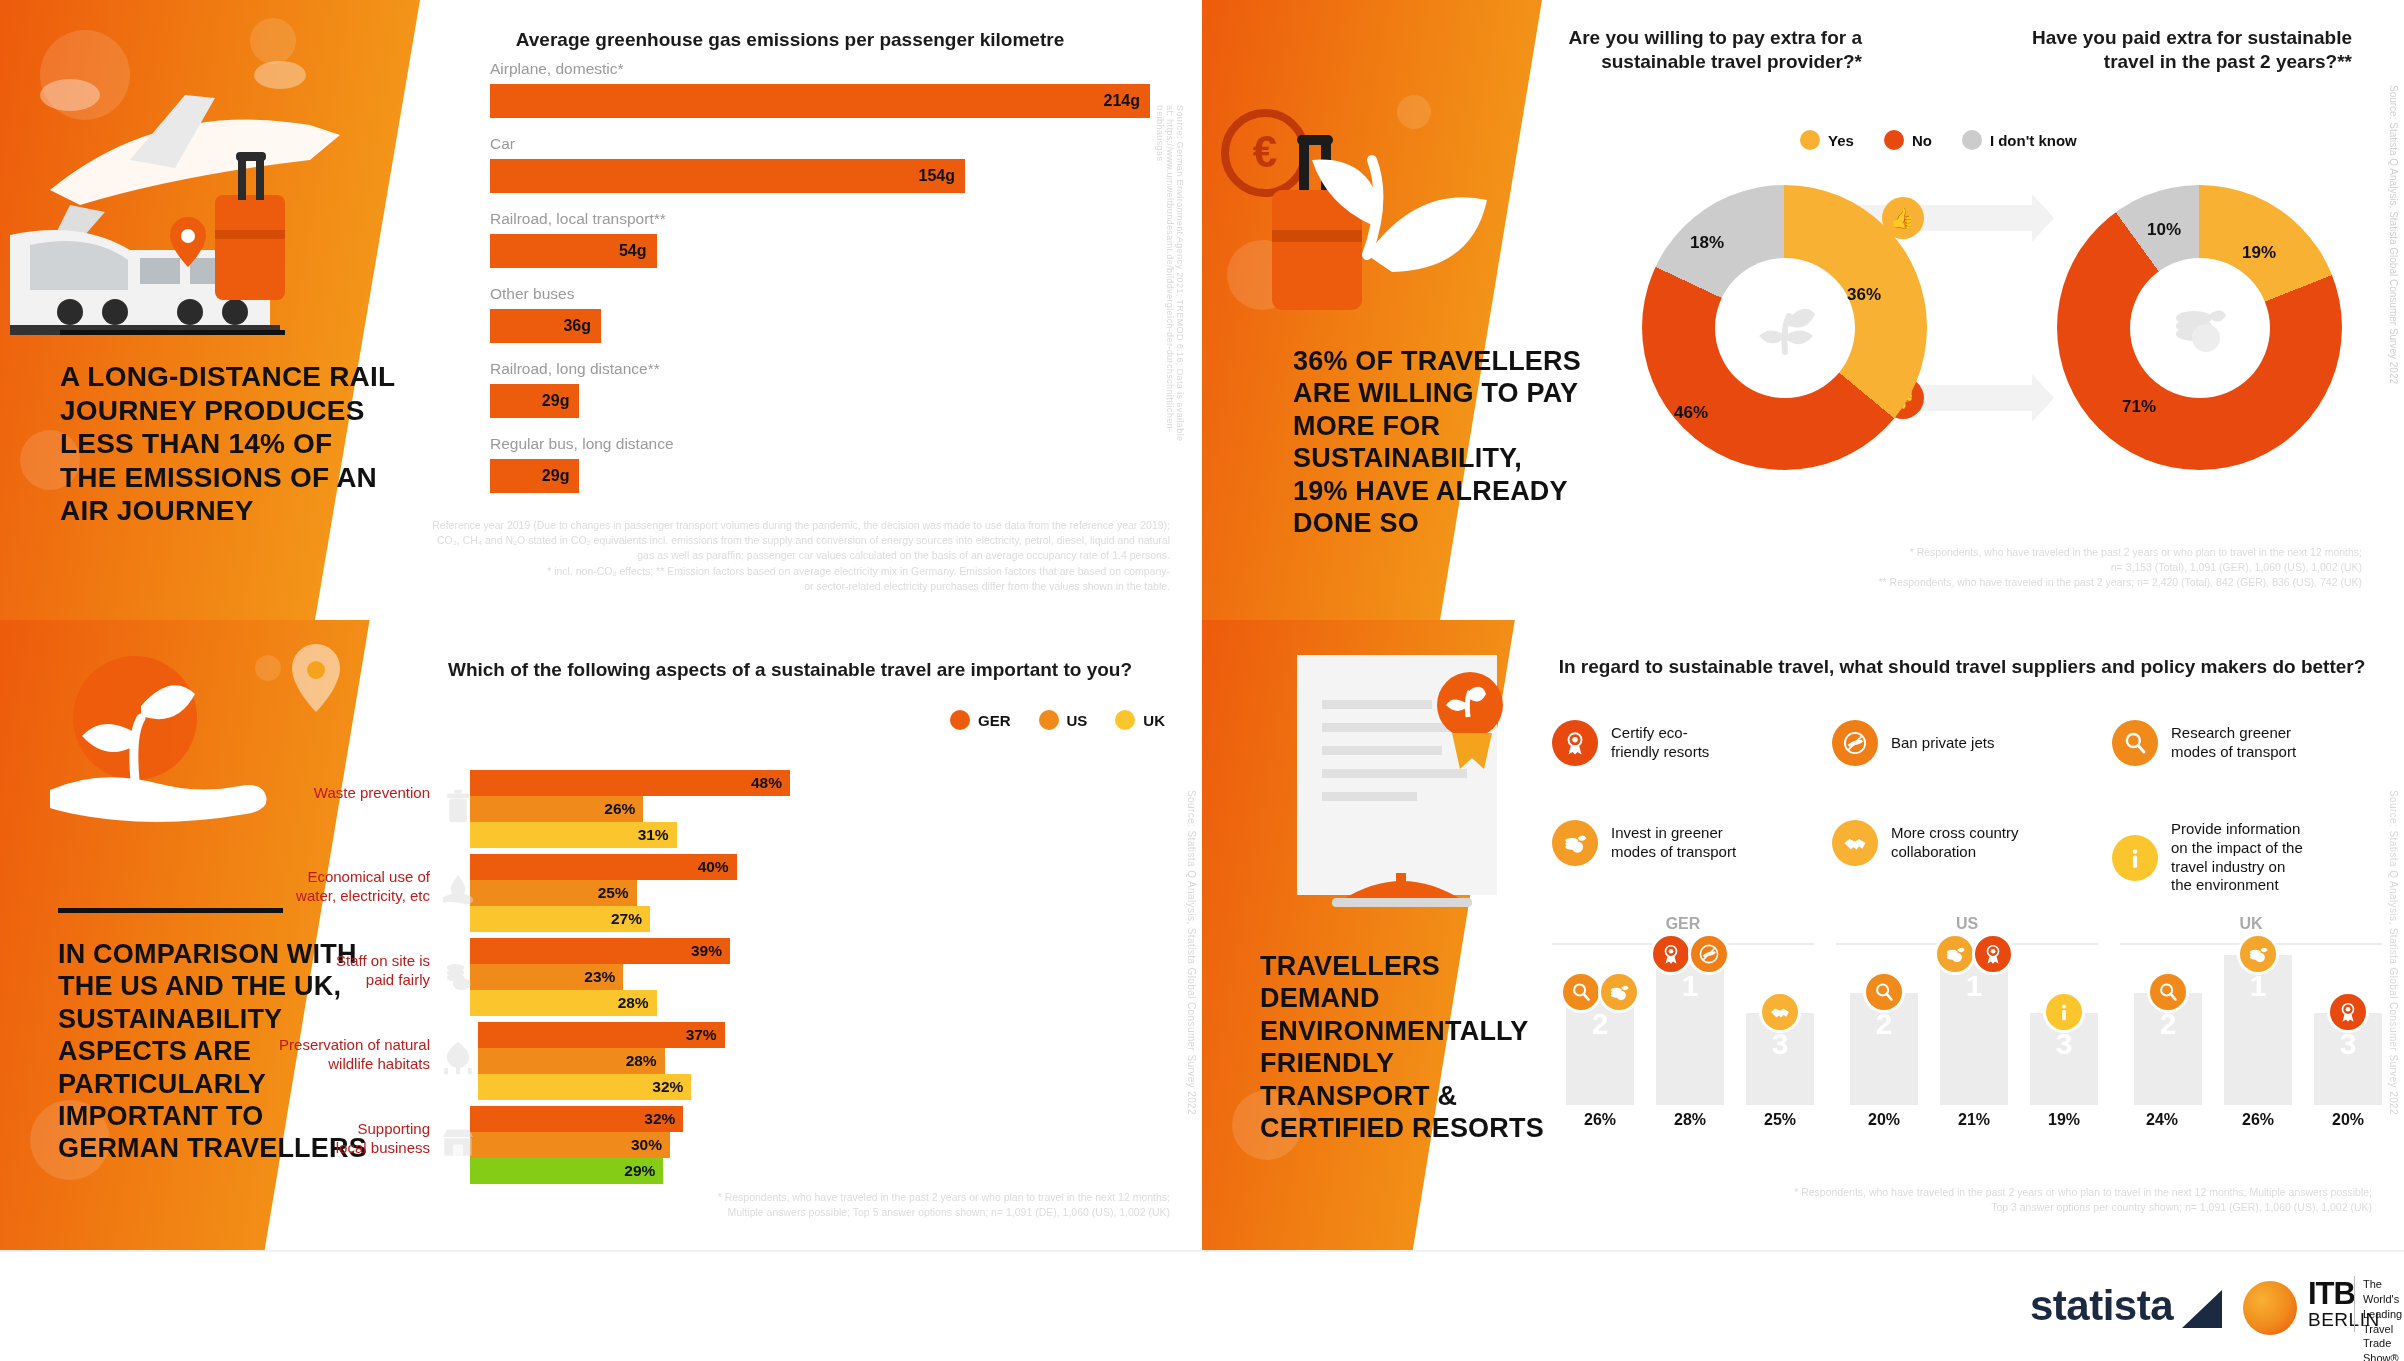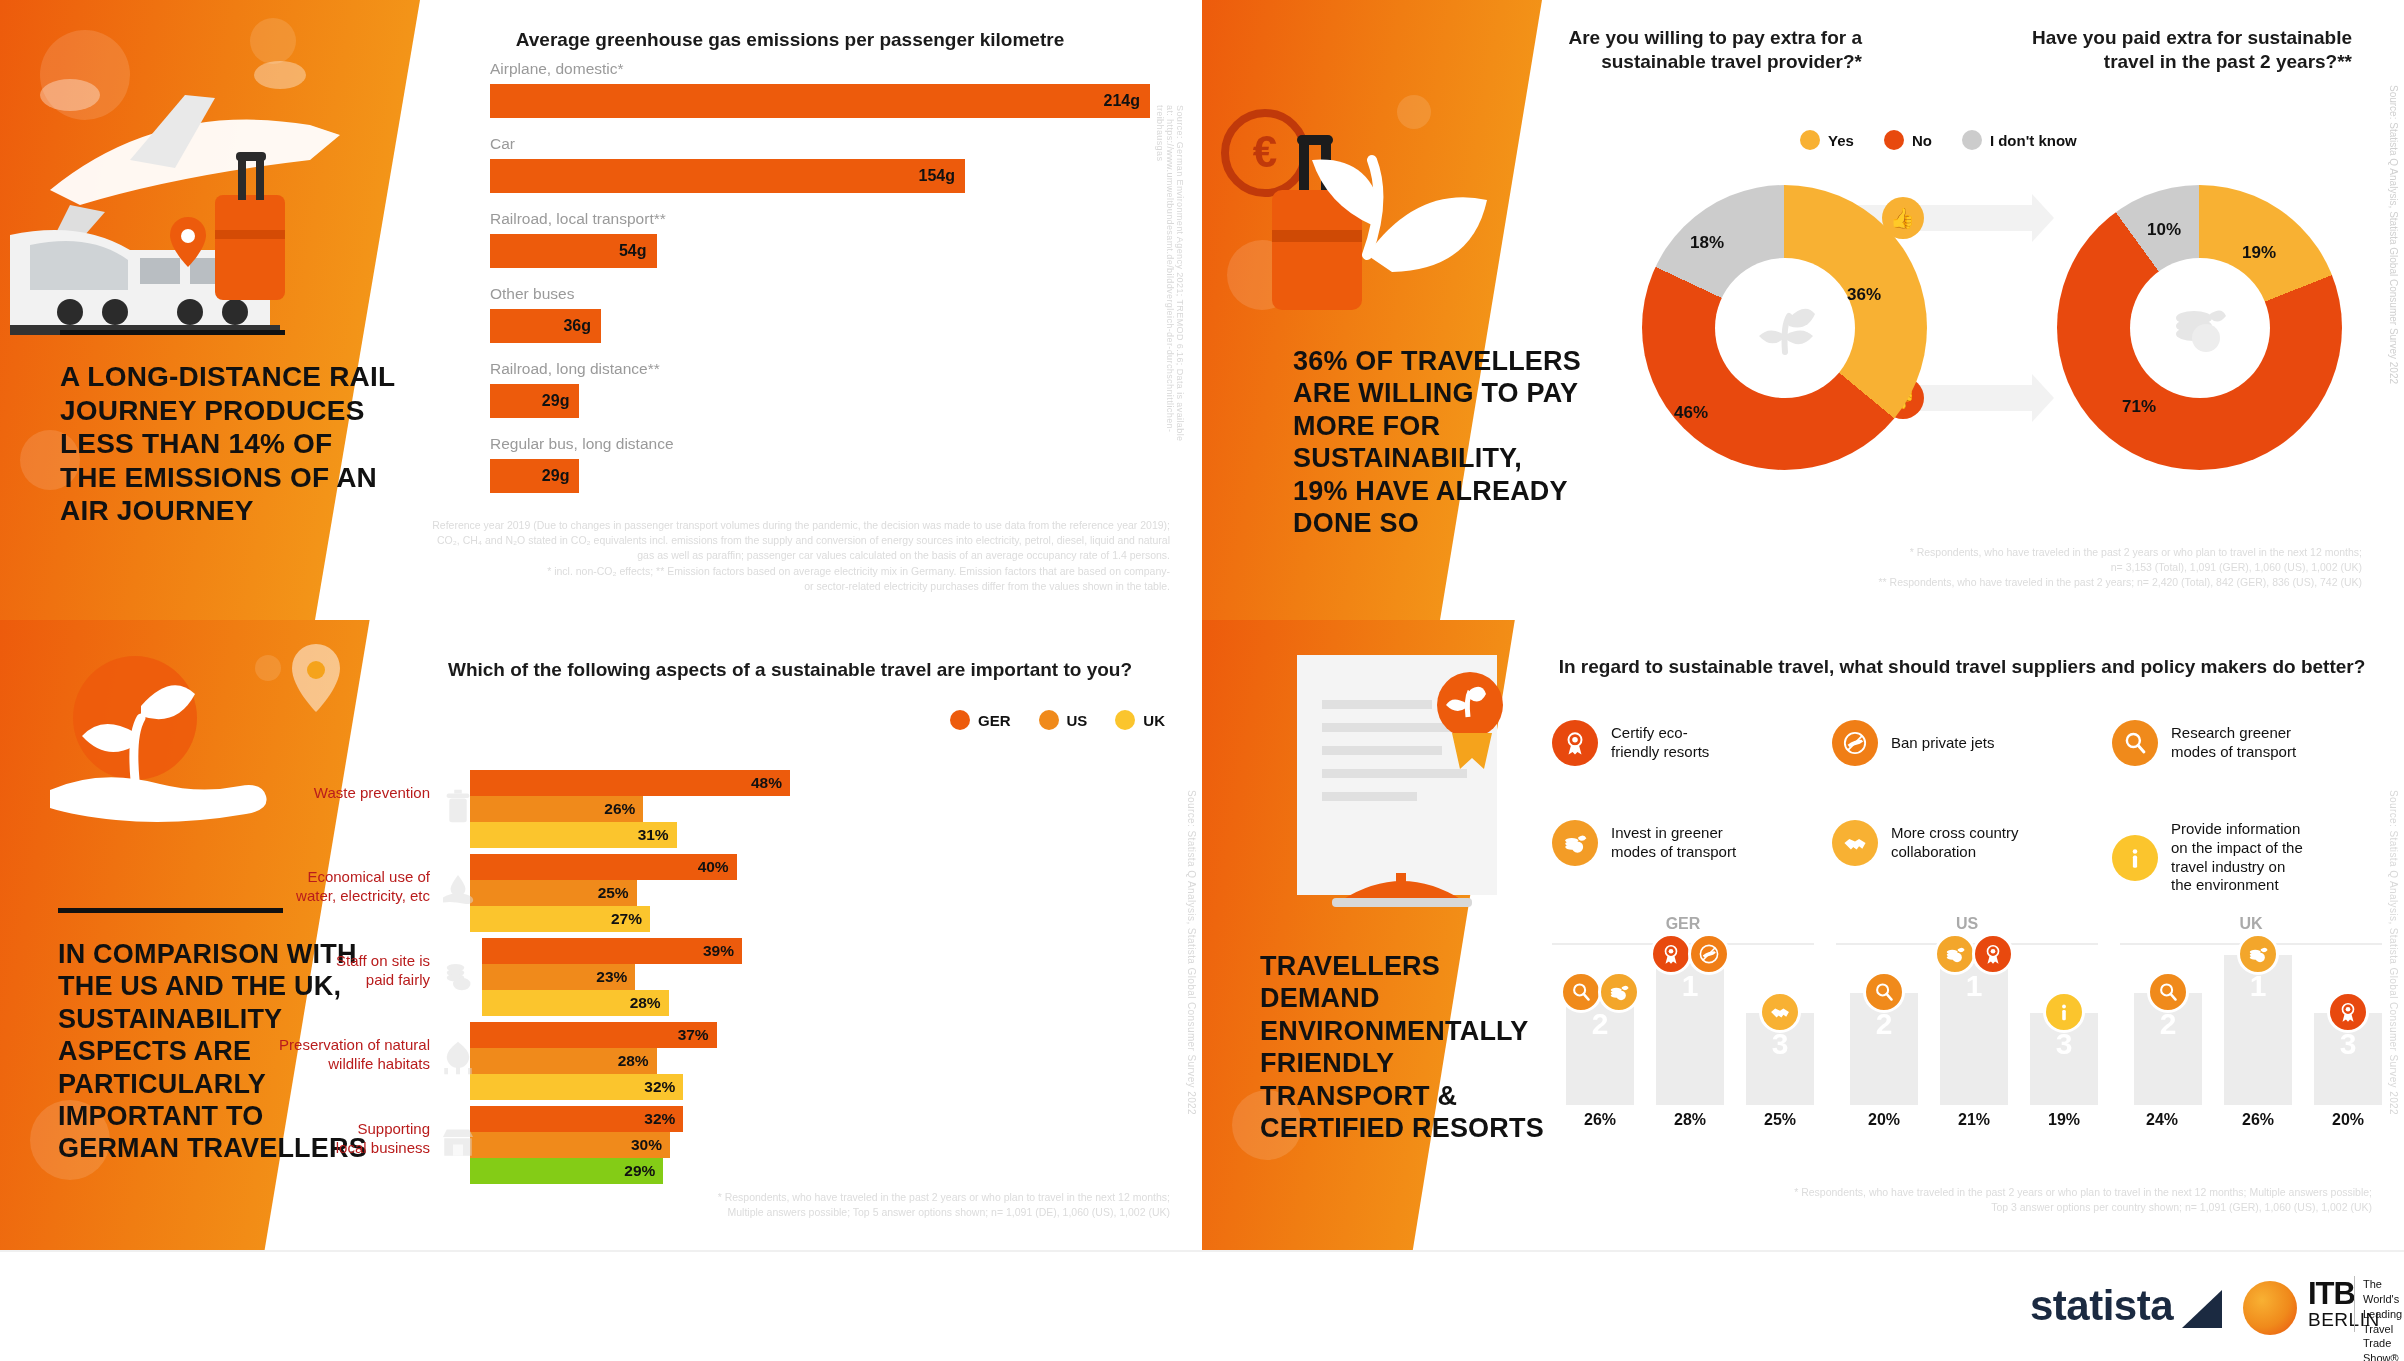--- a/index.html
+++ b/index.html
@@ -418,42 +418,42 @@
         </div>
         <div class="gb-group" style="top: 168px;">
           <div class="gb-label" style="left:-230px;width:190px;top:14px;">Staff on site is
 paid fairly</div>
           <div class="gb-icon" style="left:-32px;top:16px;"><svg width="40" height="40" viewBox="0 0 32 32">
               <ellipse cx="14" cy="11" rx="7" ry="3" fill="#dcdcdc"></ellipse>
               <ellipse cx="14" cy="15" rx="7" ry="3" fill="#dcdcdc"></ellipse>
               <ellipse cx="14" cy="19" rx="7" ry="3" fill="#dcdcdc"></ellipse>
               <ellipse cx="19" cy="24" rx="7" ry="5" fill="#dcdcdc"></ellipse>
             </svg></div>
-          <div style="margin-left:12px;">
+          <div style="margin-left:0;">
             <div class="gb-bar" style="width:260px;background:#ED5B0C">
               <span class="gb-val">39%</span>
             </div>
             <div class="gb-bar" style="width:153.33333333333334px;background:#F08A1B">
               <span class="gb-val">23%</span>
             </div>
             <div class="gb-bar" style="width:186.66666666666669px;background:#FBC52D">
               <span class="gb-val">28%</span>
             </div>
           </div>
         </div>
         <div class="gb-group" style="top: 252px;">
           <div class="gb-label" style="left:-230px;width:190px;top:14px;">Preservation of natural
 wildlife habitats</div>
           <div class="gb-icon" style="left:-32px;top:16px;"><svg width="40" height="40" viewBox="0 0 32 32">
               <path d="M16 3 q9 7 9 12 a9 9 0 0 1 -18 0 q0 -5 9 -12z" fill="#dcdcdc"></path>
               <rect x="14.4" y="18" width="3.2" height="11" fill="#dcdcdc"></rect>
               <rect x="5" y="24" width="3" height="5" fill="#dcdcdc"></rect>
               <rect x="24" y="24" width="3" height="5" fill="#dcdcdc"></rect>
             </svg></div>
-          <div style="margin-left:0;">
+          <div style="margin-left:8px;">
             <div class="gb-bar" style="width:246.66666666666669px;background:#ED5B0C">
               <span class="gb-val">37%</span>
             </div>
             <div class="gb-bar" style="width:186.66666666666669px;background:#F08A1B">
               <span class="gb-val">28%</span>
             </div>
             <div class="gb-bar" style="width:213.33333333333331px;background:#FBC52D">
               <span class="gb-val">32%</span>
             </div>
           </div>

